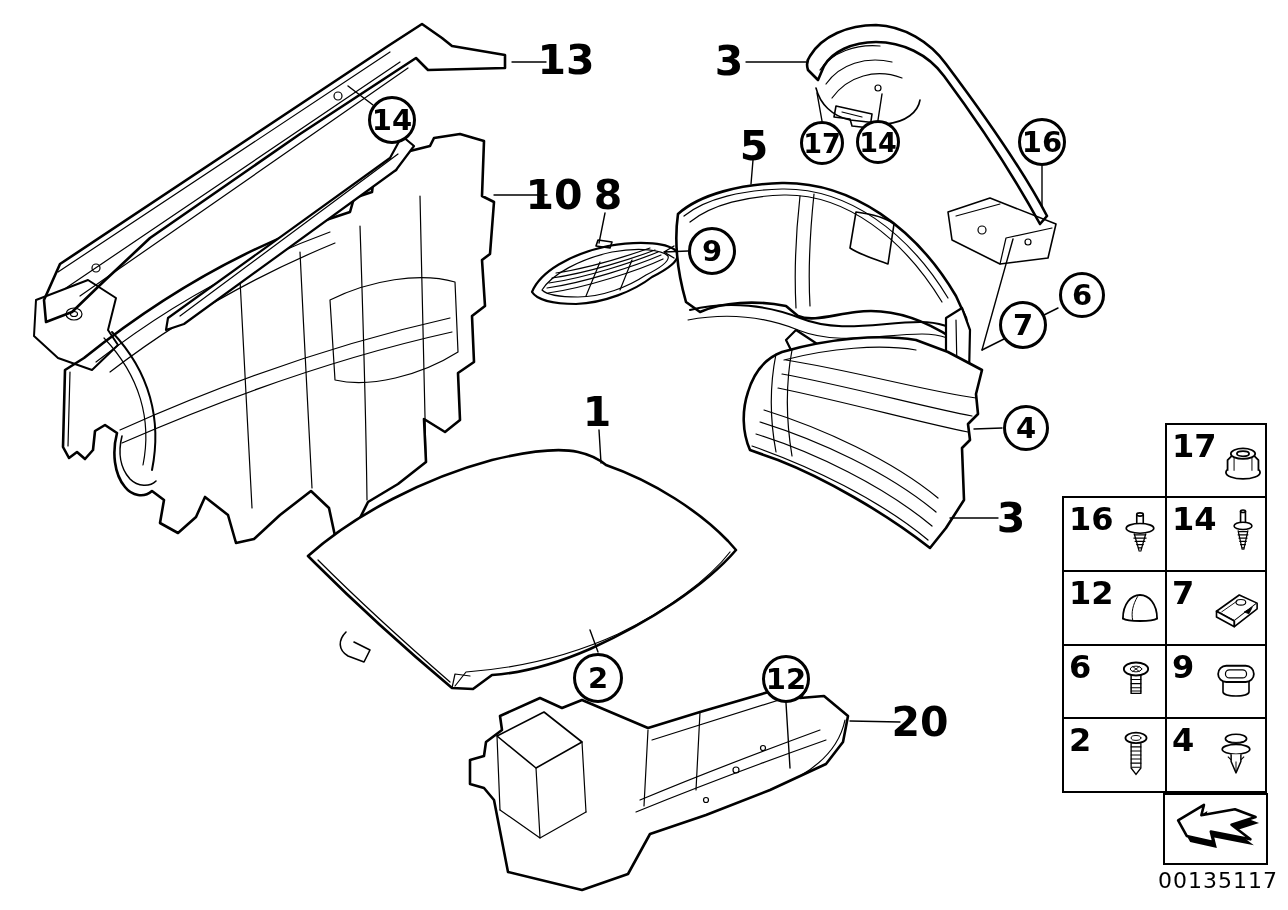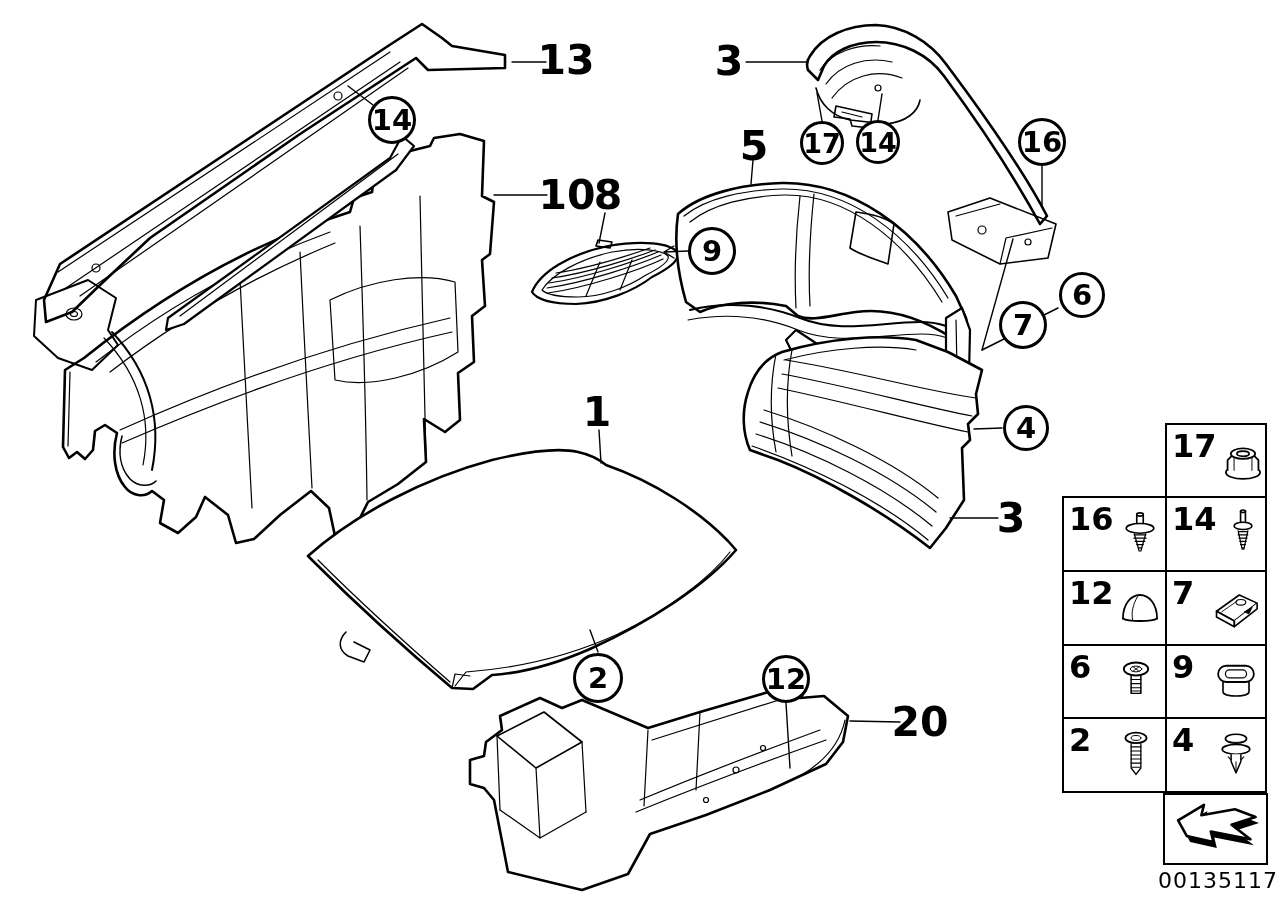--- a/index.html
+++ b/index.html
@@ -216,21 +216,21 @@
       <span>4</span>
     </div>
   <div class="co" style="left:573px;top:653px;width:50px;height:50px">
       <span>2</span>
     </div>
   <div class="co" style="left:762px;top:655px;width:48px;height:48px">
       <span>12</span>
     </div>
 
   <div class="pl" style="left:566px;top:60px">13</div>
-  <div class="pl" style="left:567px;top:195px">10</div>
+  <div class="pl" style="left:554px;top:195px">10</div>
   <div class="pl" style="left:608px;top:195px">8</div>
   <div class="pl" style="left:729px;top:61px">3</div>
   <div class="pl" style="left:754px;top:146px">5</div>
   <div class="pl" style="left:597px;top:412px">1</div>
   <div class="pl" style="left:1011px;top:518px">3</div>
   <div class="pl" style="left:920px;top:722px">20</div>
 
   <div class="lcell" style="left:1165px;top:423px;width:102px;height:75px">
     <span class="lnum">17</span>
     <svg class="licon" viewBox="0 0 64 64">

